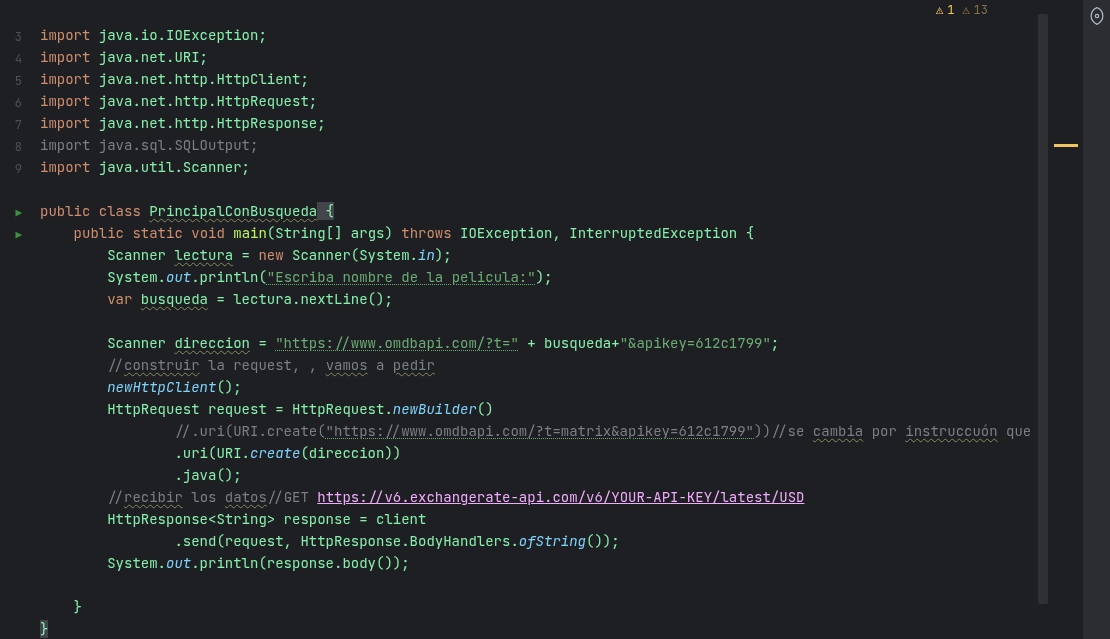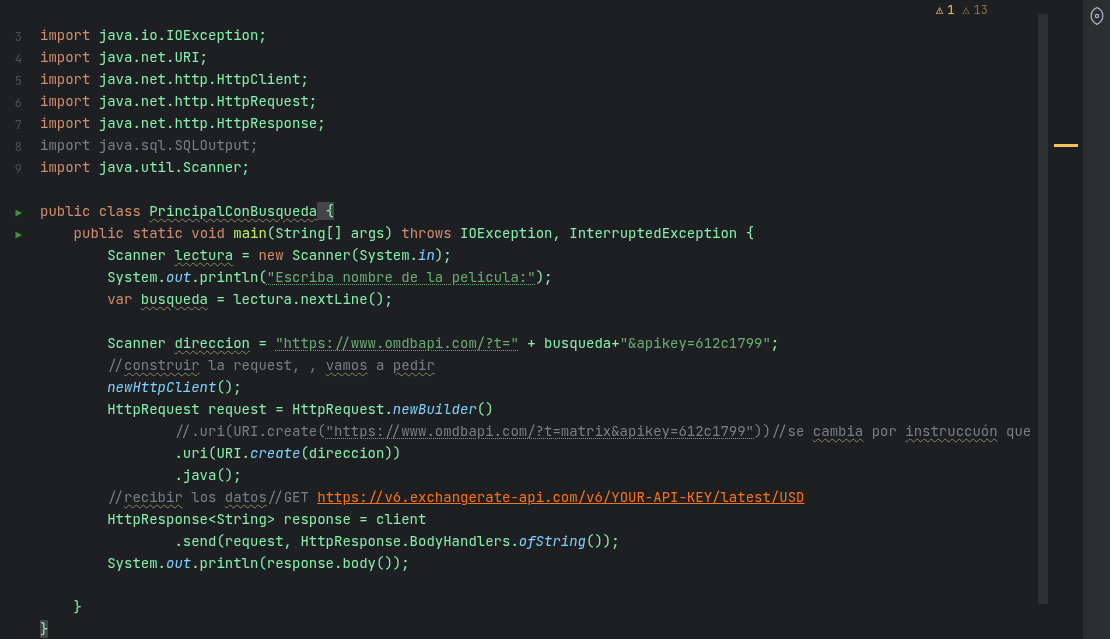--- a/index.html
+++ b/index.html
@@ -56,21 +56,21 @@
     font-family: inherit;
   }
   .kw { color: #cf8e6d; }
   .str { color: #6aab73; }
   .fn { color: #bef264; }
   .cm { color: #7a7e85; }
   .stat { color: #7dd3fc; font-style: italic; }
   .ident { color: #86efac; }
   .typo { text-decoration: underline dotted #6aab73; text-decoration-thickness: 1px; text-underline-offset: 2px; }
   .typo-w { text-decoration: underline wavy #858a5d; text-decoration-thickness: 1px; text-underline-offset: 2px; }
-  .link { color: #f97316; text-decoration: underline; }
+  .link { color: #f0abfc; text-decoration: underline; }
   .bracket-hl { background: #43454a; }
   .inspections {
     position: absolute;
     top: 0; right: 48px;
     height: 20px;
     display: flex;
     align-items: center;
     gap: 8px;
     font-size: 12px;
   }

